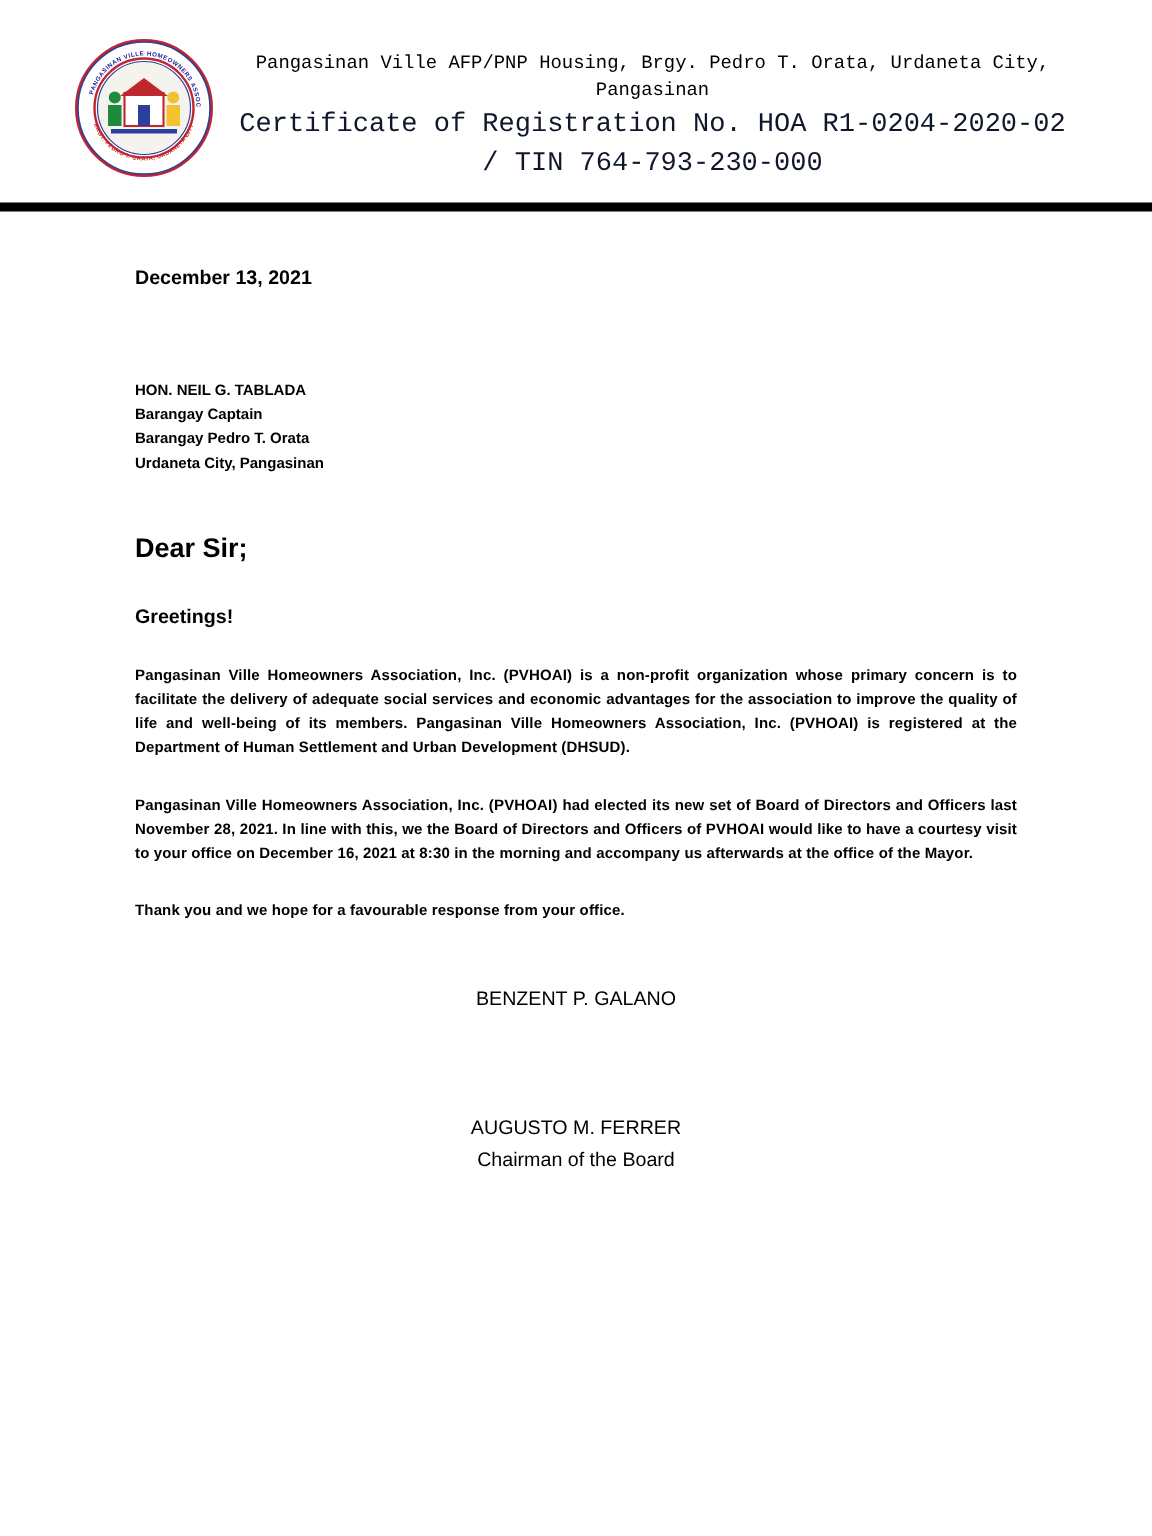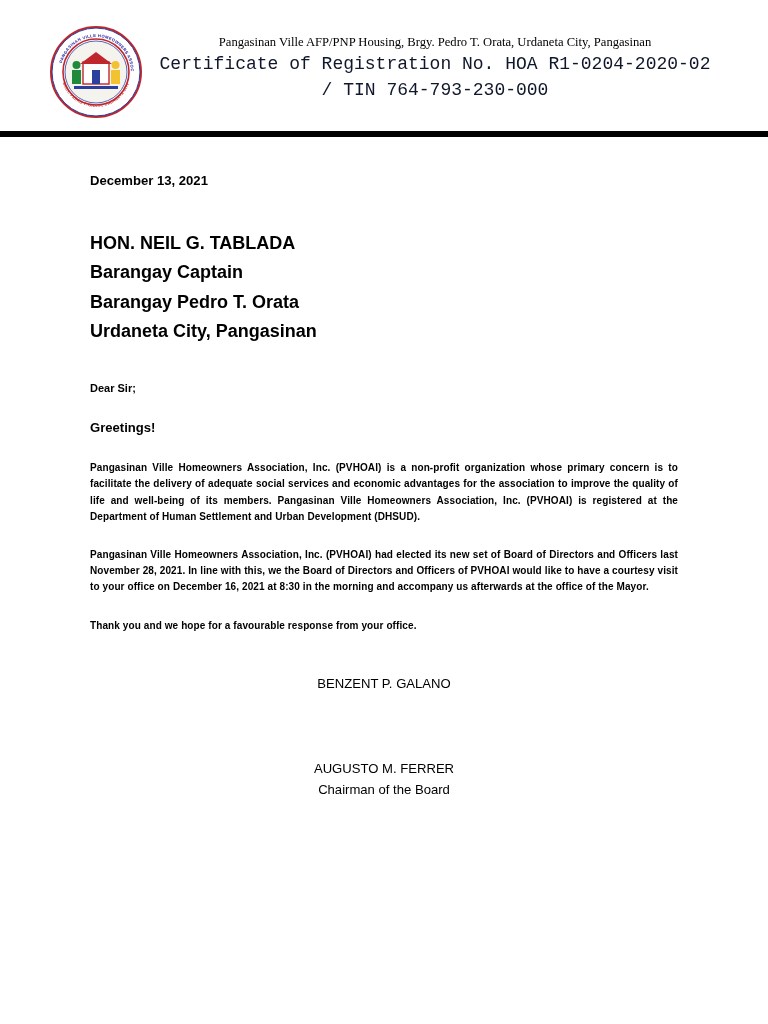--- a/index.html
+++ b/index.html
@@ -54,21 +54,21 @@
     font-family: "Liberation Serif", serif;
     font-weight: bold;
     font-size: 22.5px;
     letter-spacing: 0.4px;
     color: #17179c;
     line-height: 1.22;
     margin-top: 10px;
   }
 
   .org-addr {
-    font-family: Liberation Serif, serif;
+    font-family: Liberation Mono, monospace;
     font-size: 12.6px;
     color: #000;
     margin-top: 11px;
     line-height: 1.45;
   }
 
   .org-reg {
     font-family: Liberation Mono, monospace;
     font-size: 18px;
     color: #0f172a;
@@ -90,32 +90,32 @@
     line-height: 1.55;
   }
 
   .date {
     font-weight: bold;
     font-size: 13.1px;
     margin-bottom: 0;
   }
 
   .addressee {
-    margin-top: 38px;
-    font-weight: bold;
-    font-size: 18px;
+    margin-top: 58px;
+    font-weight: bold;
+    font-size: 10px;
     line-height: 1.62;
   }
 
   .addressee div { white-space: nowrap; }
 
   .salutation {
     margin-top: 34px;
     font-weight: bold;
-    font-size: 11px;
+    font-size: 18px;
   }
 
   .greeting {
     margin-top: 21px;
     font-weight: bold;
     font-size: 13.1px;
   }
 
   p.para {
     margin: 22px 0 0 0;

